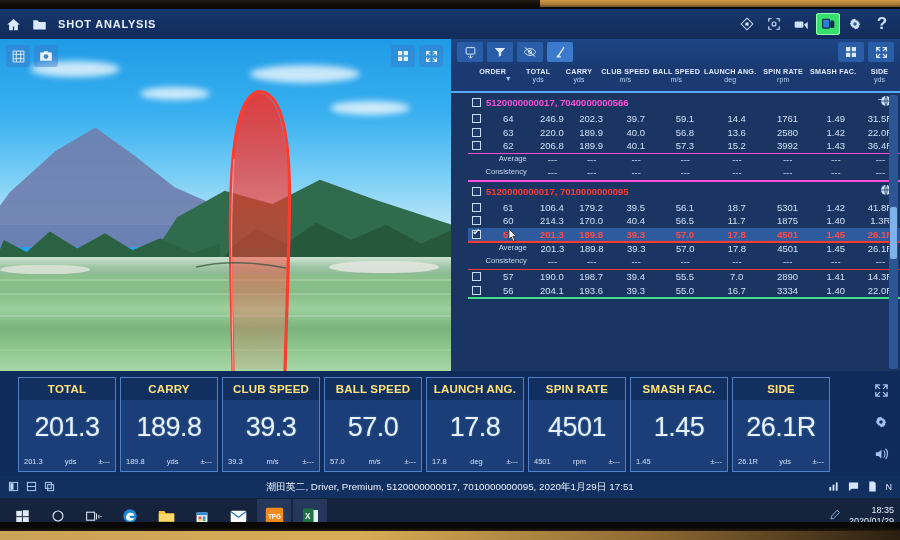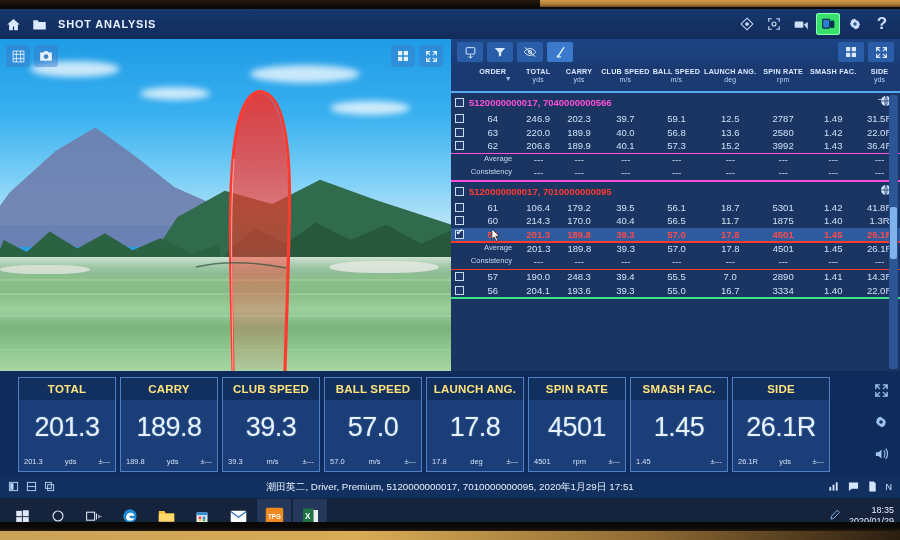--- a/index.html
+++ b/index.html
@@ -128,21 +128,21 @@
   .c-total { width:44px; }
   .c-carry { width:44px; }
   .c-club { width:56px; }
   .c-ball { width:54px; }
   .c-launch { width:62px; }
   .c-spin { width:52px; }
   .c-smash { width:56px; }
   .c-side { width:44px; }
 
   #tablewrap { position:relative; height:278px; overflow:hidden; background:#1b3563; }
-  .group { position:relative; }
+  .group { position:relative;margin-left:17px; }
   .grouphdr { display:flex; align-items:center; height:19px; padding-left:4px; font-size:9.5px; font-weight:700; }
   .grouphdr .cb { margin-right:5px; }
   .globe { position:absolute; right:8px; top:2px; color:#cfe4ff; }
   .cb { width:9px; height:9px; border:1.3px solid #c8dcf8; background:#1d386b; display:inline-block; position:relative; }
   .cb.on { background:#1d386b; }
   .cb.on::after { content:"✔"; position:absolute; left:0px; top:-3px; font-size:9px; color:#eaf4ff; line-height:1; }
   .row { display:flex; align-items:center; height:13.5px; font-size:9.5px; color:#cfe0f7; }
   .row.sel { background:#2e5b9e; }
   .row.sel .cell { color:#ff4a4a; font-weight:700; }
   .cell { text-align:center; }
@@ -429,22 +429,22 @@
     </div>
                 <div class="row">
         <div style="width:18px;display:flex;justify-content:center">
           <span class="cb"></span>
         </div>
                   <div class="cell" style="width:54px">64</div>
                   <div class="cell" style="width:44px">246.9</div>
                   <div class="cell" style="width:44px">202.3</div>
                   <div class="cell" style="width:56px">39.7</div>
                   <div class="cell" style="width:54px">59.1</div>
-                  <div class="cell" style="width:62px">12.5</div>
-                  <div class="cell" style="width:52px">2787</div>
+                  <div class="cell" style="width:62px">14.4</div>
+                  <div class="cell" style="width:52px">1761</div>
                   <div class="cell" style="width:56px">1.49</div>
                   <div class="cell" style="width:44px">31.5R</div>
                 </div>
                 <div class="row">
         <div style="width:18px;display:flex;justify-content:center">
           <span class="cb"></span>
         </div>
                   <div class="cell" style="width:54px">63</div>
                   <div class="cell" style="width:44px">220.0</div>
                   <div class="cell" style="width:44px">189.9</div>
@@ -575,21 +575,21 @@
       </div>
                 <div class="divider" style="background:#ff3b30"></div>
               </div>
               <div class="group">
                 <div class="row">
         <div style="width:18px;display:flex;justify-content:center">
           <span class="cb"></span>
         </div>
                   <div class="cell" style="width:54px">57</div>
                   <div class="cell" style="width:44px">190.0</div>
-                  <div class="cell" style="width:44px">248.3</div>
+                  <div class="cell" style="width:44px">198.7</div>
                   <div class="cell" style="width:56px">39.4</div>
                   <div class="cell" style="width:54px">55.5</div>
                   <div class="cell" style="width:62px">7.0</div>
                   <div class="cell" style="width:52px">2890</div>
                   <div class="cell" style="width:56px">1.41</div>
                   <div class="cell" style="width:44px">14.3R</div>
                 </div>
                 <div class="row">
         <div style="width:18px;display:flex;justify-content:center">
           <span class="cb"></span>

